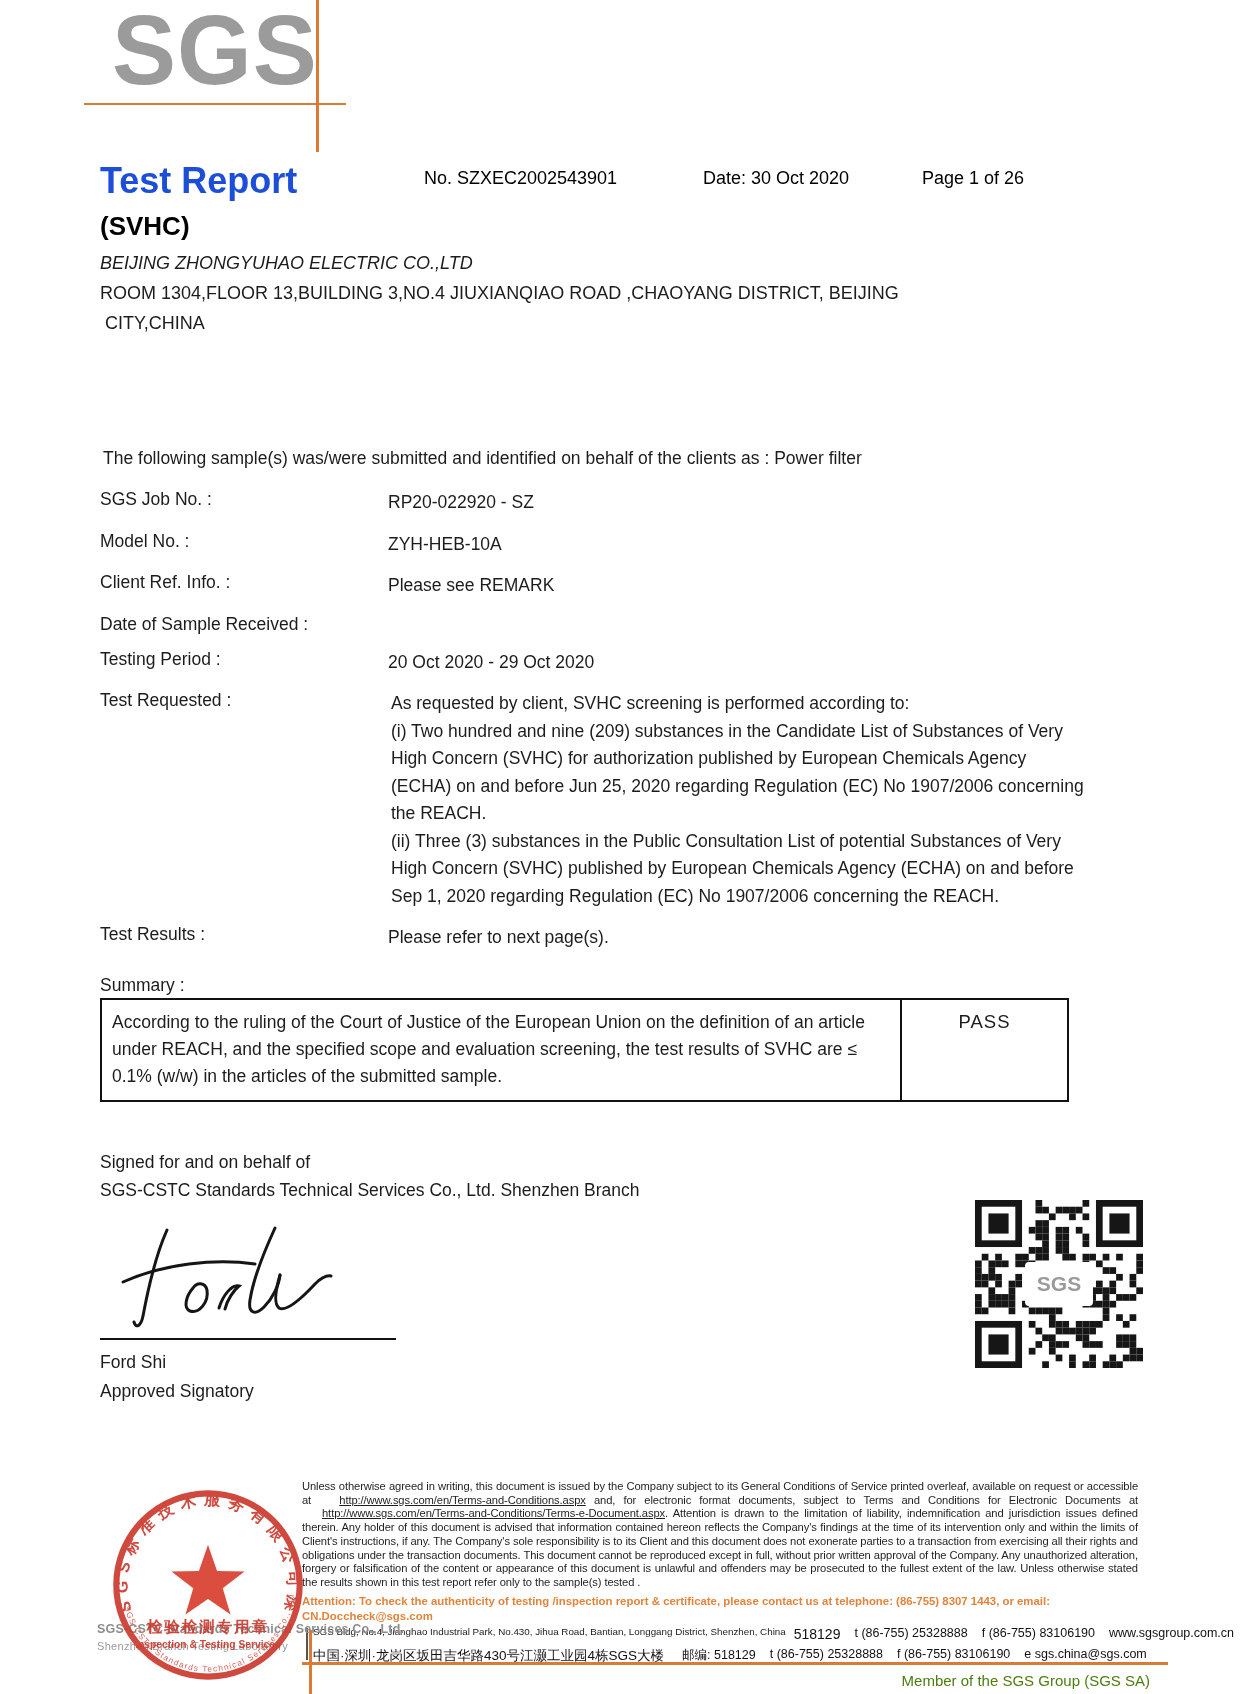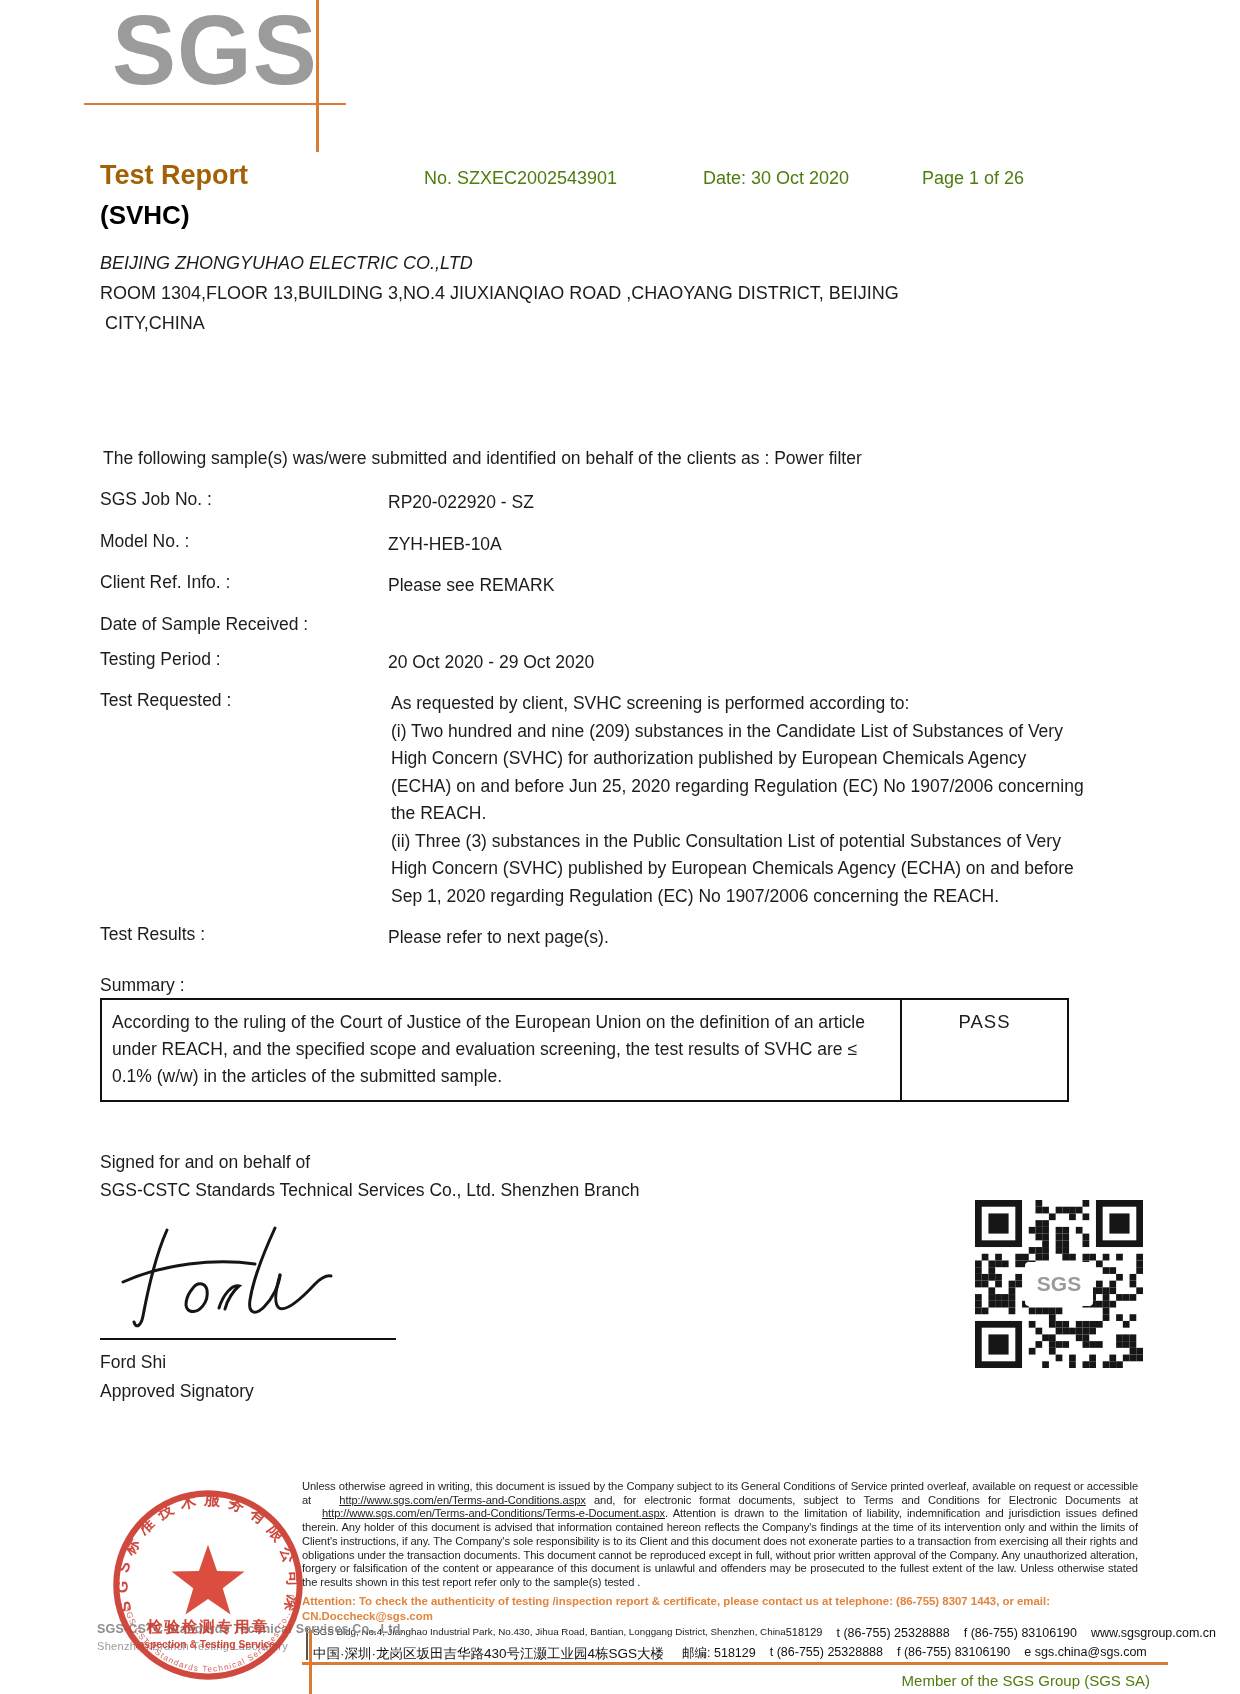--- a/index.html
+++ b/index.html
@@ -8,23 +8,23 @@
     font-family:"Liberation Sans", sans-serif;color:#1c1c1c;overflow:hidden;
   }
   .abs{position:absolute;}
 
   
   .logo-text{
     font-weight:bold;font-size:96px;line-height:96px;color:#9B9B9B;
     letter-spacing:1px;transform:scaleY(1.02);
   }
   .rule-orange{background:#D97B35;}
-  .page-title{font-size:27px;font-weight:bold;color:#a16207;}
+  .page-title{font-size:36px;font-weight:bold;color:#1d4ed8;}
   .page-subtitle{font-size:26px;font-weight:bold;color:#000000;margin-top:9px;}
-  .meta{font-size:18px;color:#4d7c0f;}
+  .meta{font-size:18px;color:#000000;}
 
   
   .client-line{font-size:18px;line-height:30px;white-space:pre-wrap;}
   .intro{font-size:17.5px;}
   .fields{width:990px;}
   .field-row{display:flex;margin-bottom:14px;}
   .field-label{flex:0 0 288px;font-size:17.5px;}
   .field-value{flex:1;font-size:17.5px;line-height:27.5px;white-space:pre-line;}
 
   
@@ -63,21 +63,21 @@
     width:836px;font-size:11.2px;line-height:13.7px;text-align:justify;
     color:#1f1f1f;font-weight:500;letter-spacing:-0.1px;
   }
   .terms .lnk{text-decoration:underline;padding-left:20px;}
   .attention{
     width:836px;font-size:11.4px;line-height:14.5px;font-weight:bold;color:#E2843C;
   }
   .addr-row{display:flex;align-items:flex-start;white-space:nowrap;}
   .addr-en{font-size:9.8px;font-weight:500;color:#222;}
   .addr-cn{font-size:13.5px;color:#111;}
-  .addr-big{font-size:11px;font-weight:500;color:#111;}
+  .addr-big{font-size:14px;font-weight:500;color:#111;margin-left:8px;}
   .addr-contact{font-size:12.5px;font-weight:500;color:#111;margin-left:14px;}
   .member{font-size:15px;color:#4d7c0f;}
 </style>
 </head>
 <body>
 
 <div class="page">
 
   <div class="abs logo-text" style="left:112px;top:2px;">SGS</div>
   <div class="abs rule-orange" style="left:316px;top:0;width:3px;height:152px;"></div>

